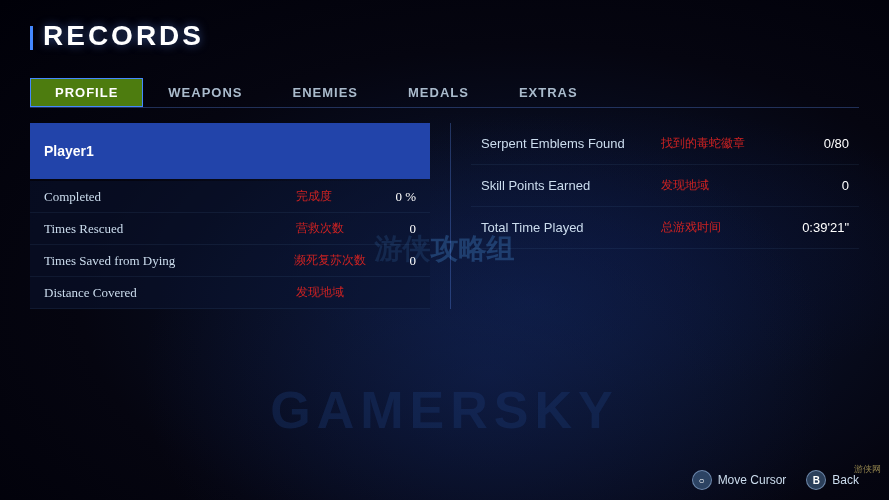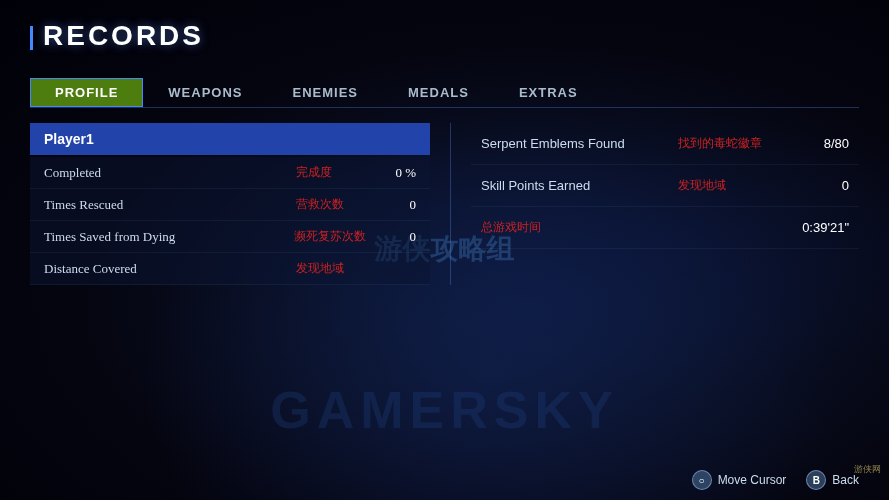--- a/index.html
+++ b/index.html
@@ -109,21 +109,21 @@
     }
 
     .left-panel {
       width: 400px;
       flex-shrink: 0;
     }
 
     .player-row {
       background: #2244aa;
       color: #ffffff;
-      padding: 8px 14px;
+      padding: 20px 14px;
       font-size: 14px;
       font-weight: bold;
       margin-bottom: 2px;
     }
 
     .stat-row {
       display: flex;
       align-items: center;
       padding: 7px 14px;
       border-bottom: 1px solid rgba(100,150,200,0.1);
@@ -159,21 +159,20 @@
 
     .right-panel {
       flex: 1;
     }
 
     .record-row {
       display: flex;
       align-items: center;
       padding: 12px 10px;
       border-bottom: 1px solid rgba(100,150,200,0.1);
-      gap: 17px;
     }
 
     .record-label {
       color: #ccddee;
       font-size: 13px;
       width: 180px;
       flex-shrink: 0;
     }
 
     .record-cn {
@@ -281,30 +280,31 @@
       </div>
     </div>
 
     <div class="divider-v"></div>
 
     <div class="right-panel">
 
       <div class="record-row">
         <span class="record-label">Serpent Emblems Found</span>
         <span class="record-cn">找到的毒蛇徽章</span>
-        <span class="record-value">8/80</span>
+        <span class="record-value">0/80</span>
       </div>
 
       <div class="record-row">
         <span class="record-label">Skill Points Earned</span>
         <span class="record-cn">发现地域</span>
         <span class="record-value">0</span>
       </div>
 
       <div class="record-row">
+        <span class="record-label">Total Time Played</span>
         <span class="record-cn">总游戏时间</span>
         <span class="record-value">0:39'21"</span>
       </div>
 
     </div>
   </div>
 
 </div>
 
 <div class="bottom-bar">

